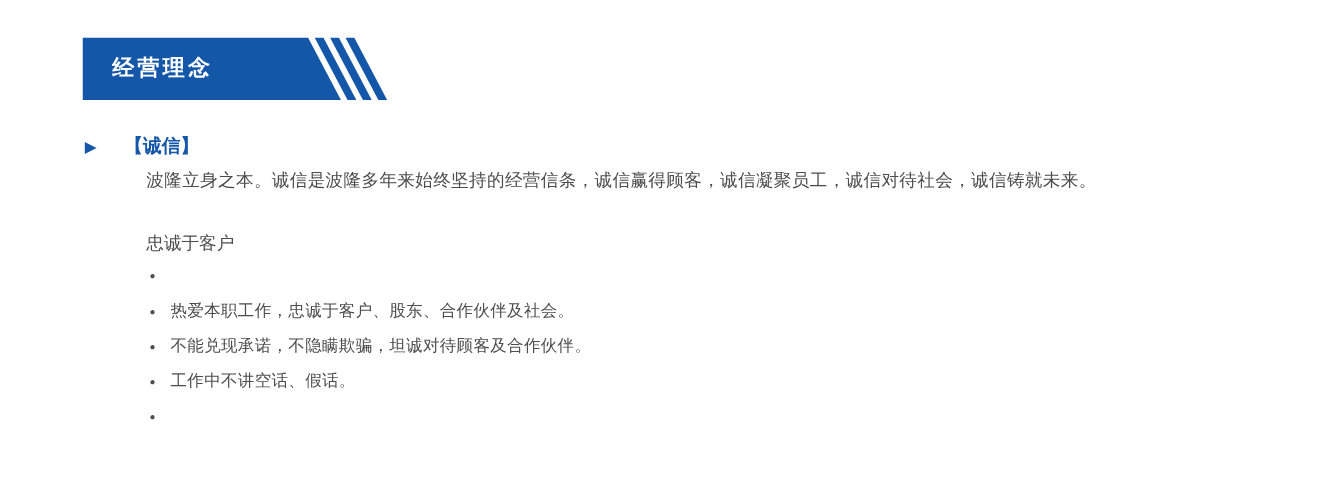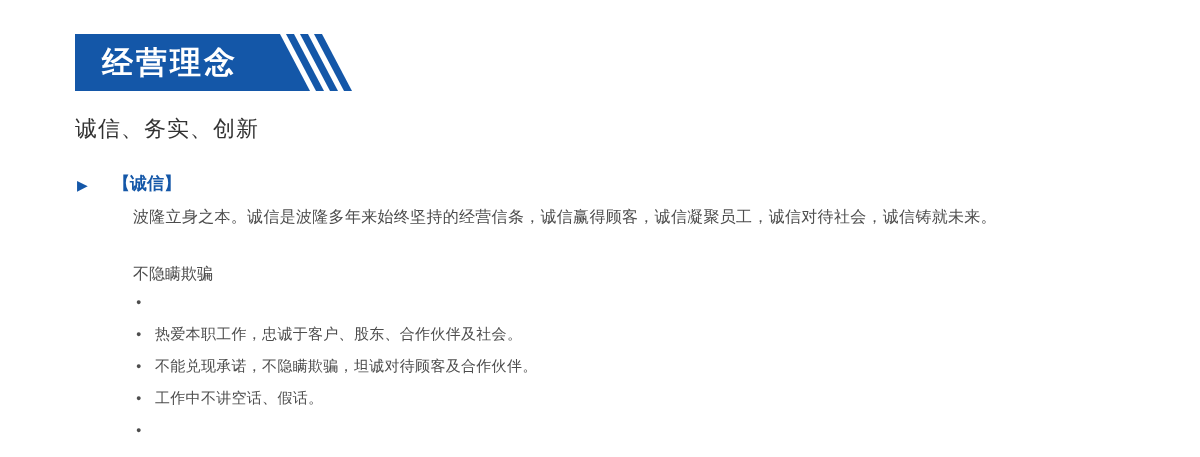--- a/index.html
+++ b/index.html
@@ -14,21 +14,21 @@
     font-family:"Liberation Sans","DejaVu Sans",sans-serif;
   }
   .page{padding:34px 0 0 75px;width:1200px;height:457px;}
 
   
   .banner{position:relative;width:280px;height:57px;}
   .banner svg{display:block;width:280px;height:57px;}
   .banner-shape{fill:var(--brand-blue);}
   .banner-title{
     position:absolute;top:0;left:27px;height:57px;line-height:57px;
-    font-size:31px;font-weight:bold;color:#ffffff;letter-spacing:3px;
+    font-size:20px;font-weight:bold;color:#ffffff;letter-spacing:3px;
     white-space:nowrap;
   }
 
   .values-heading{
     margin:25px 0 0 0;font-size:22px;font-weight:500;
     color:var(--heading-text);letter-spacing:1px;line-height:1.2;
   }
 
   .subsection-header{display:flex;align-items:center;margin-top:32px;}
   .arrow-icon{
@@ -65,31 +65,30 @@
   <div class="banner">
     <svg viewBox="0 0 280 57" xmlns="http://www.w3.org/2000/svg">
       <path class="banner-shape" d="M0 0 H205 L235 57 H0 Z"></path>
       <path class="banner-shape" d="M211 0 h8 l30 57 h-8 Z"></path>
       <path class="banner-shape" d="M225 0 h8 l30 57 h-8 Z"></path>
       <path class="banner-shape" d="M239 0 h8 l30 57 h-8 Z"></path>
     </svg>
     <span class="banner-title">经营理念</span>
   </div>
 
-  <h1 class="values-heading">诚信、务实、创新</h1>
 
   <div class="subsection-header">
     <span class="arrow-icon">▶</span>
     <span class="subsection-title">【诚信】</span>
   </div>
 
   <div class="subsection-content">
     <p class="body-text">波隆立身之本。诚信是波隆多年来始终坚持的经营信条，诚信赢得顾客，诚信凝聚员工，诚信对待社会，诚信铸就未来。</p>
 
-    <p class="guide-title">不隐瞒欺骗</p>
+    <p class="guide-title">忠诚于客户</p>
 
     <ul class="guideline-list">
       <li class="guideline-item">
         <span class="bullet-dot-icon">●</span>
       </li>
       <li class="guideline-item">
         <span class="bullet-dot-icon">●</span>
         <span>热爱本职工作，忠诚于客户、股东、合作伙伴及社会。</span>
       </li>
       <li class="guideline-item">

